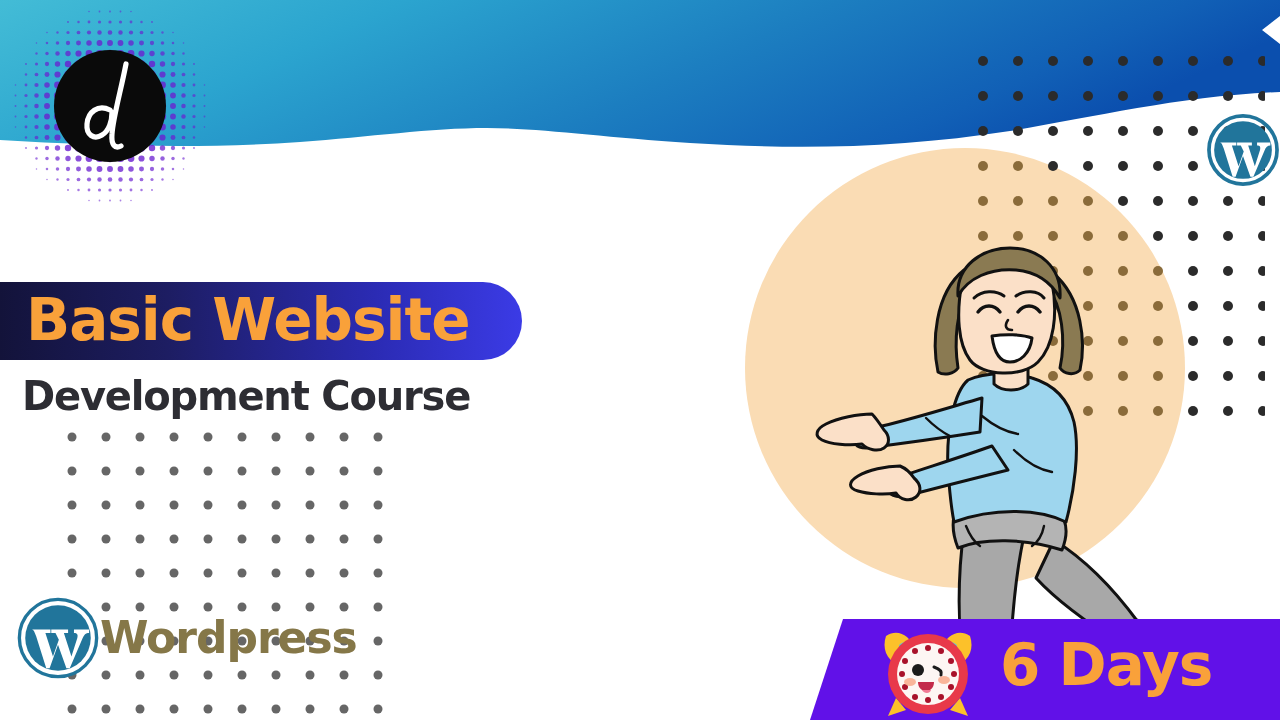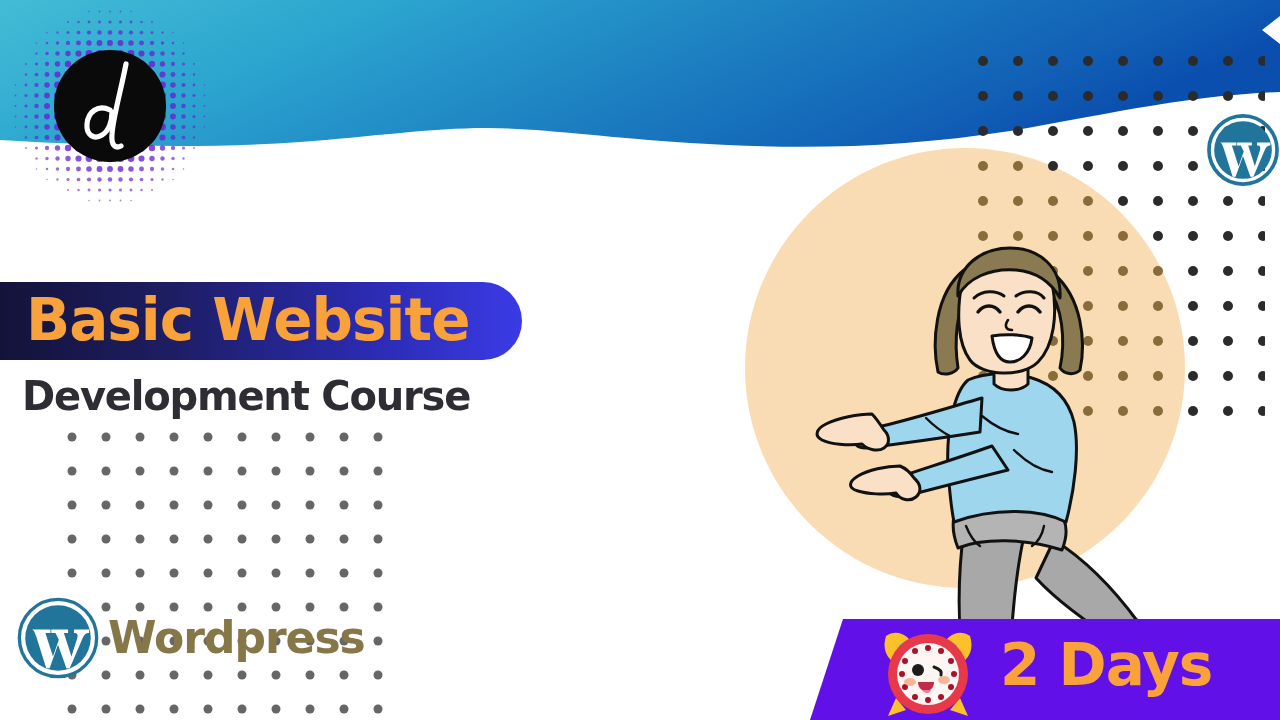--- a/index.html
+++ b/index.html
@@ -55,21 +55,21 @@
     letter-spacing:-1.2px;
     color:#2d2d33;
     white-space:nowrap;
     padding-left:22px;
     margin-top:6px;
   }
 
   
   #wp-lockup {
     left:16px; top:596px; z-index:8;
-    display:flex; align-items:center; gap:8px;
+    display:flex; align-items:center; 
   }
   #wp-lockup .wp-text {
     font-family:"DejaVu Sans", sans-serif;
     font-weight:bold;
     font-size:44px;
     line-height:52px;
     letter-spacing:-1px;
     color:#857748;
     white-space:nowrap;
   }
@@ -696,15 +696,15 @@
     </g>
 
     <circle cx="46" cy="56" r="6" fill="#1b1b1b"></circle>
     <path d="M62 53 C68 55 70 58 69 61" fill="none" stroke="#1b1b1b" stroke-width="3" stroke-linecap="round"></path>
     <ellipse cx="38" cy="68" rx="6" ry="4" fill="#f8a98a" opacity="0.85"></ellipse>
     <ellipse cx="72" cy="66" rx="6" ry="4" fill="#f8a98a" opacity="0.85"></ellipse>
     <path d="M46 68 C46 80 62 80 62 68 Z" fill="#c32b4a"></path>
     <path d="M50 76 C52 80 58 80 59 76 Z" fill="#f17a96"></path>
   </svg>
 
-  <div id="days-label">2 Days</div>
+  <div id="days-label">6 Days</div>
 
 </div>
 
 </body></html>

